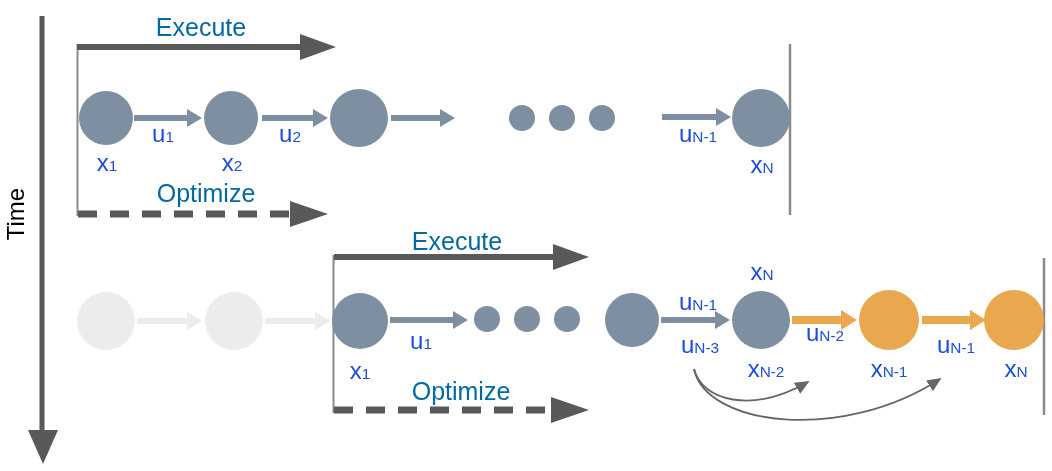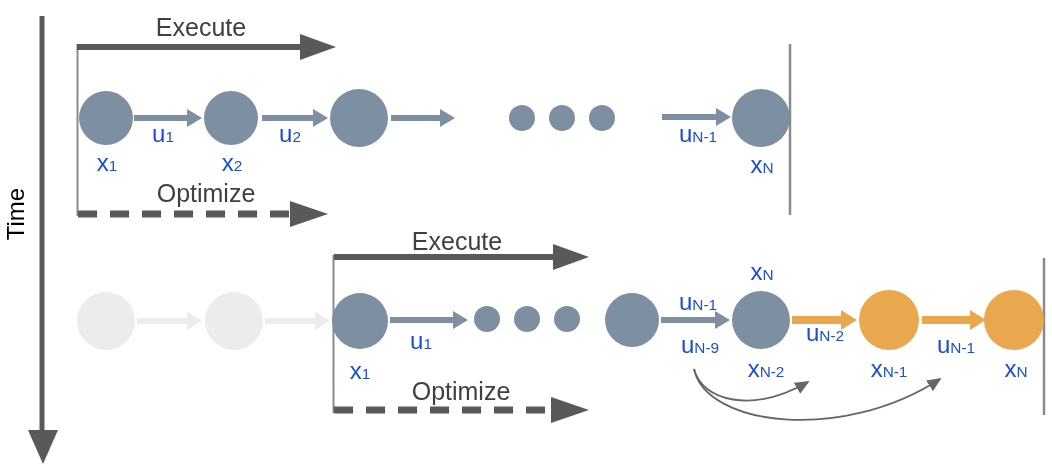--- a/index.html
+++ b/index.html
@@ -27,21 +27,21 @@
   .node.faded  { background: var(--node-faded); }
   .node.orange { background: var(--node-orange); }
 
   .lbl {
     position:absolute; transform:translateX(-50%);
     font-size:24px; line-height:1.05; white-space:nowrap; color:#1d4ed8;
   }
   .lbl .sub { font-size:0.64em; }
   .phase {
     position:absolute; transform:translateX(-50%);
-    font-size:25px; white-space:nowrap; color:#404040;
+    font-size:25px; white-space:nowrap; color:#0369a1;
   }
   .time-label {
     position:absolute; left:-14px; top:199px; width:62px; height:30px;
     text-align:center; font-size:24px; transform:rotate(-90deg);
   }
 </style>
 </head>
 <body>
 
 <div class="canvas">
@@ -157,21 +157,21 @@
   <div class="node" style="left:514px; top:306px; width:26px; height:26px;"></div>
   <div class="node" style="left:554px; top:306px; width:26px; height:26px;"></div>
   <div class="node" style="left:605px; top:293px; width:54px; height:54px;"></div>
   <div class="node" style="left:732px; top:291px; width:58px; height:58px;"></div>
   <div class="node orange" style="left:859px; top:290px; width:60px; height:60px;"></div>
   <div class="node orange" style="left:984px; top:290px; width:60px; height:60px;"></div>
 
   <div class="lbl" style="left:360px; top:358px;"><span>x</span><span class="sub">1</span></div>
   <div class="lbl" style="left:421px; top:328px;"><span>u</span><span class="sub">1</span></div>
   <div class="lbl" style="left:698px; top:289px;"><span>u</span><span class="sub">N-1</span></div>
-  <div class="lbl" style="left:700px; top:332px;"><span>u</span><span class="sub">N-9</span></div>
+  <div class="lbl" style="left:700px; top:332px;"><span>u</span><span class="sub">N-3</span></div>
   <div class="lbl" style="left:762px; top:259px;"><span>x</span><span class="sub">N</span></div>
   <div class="lbl" style="left:766px; top:356px;text-align:center;"><span>x</span><span class="sub">N-2</span></div>
   <div class="lbl" style="left:825px; top:320px;"><span>u</span><span class="sub">N-2</span></div>
   <div class="lbl" style="left:889px; top:356px;"><span>x</span><span class="sub">N-1</span></div>
   <div class="lbl" style="left:956px; top:332px;"><span>u</span><span class="sub">N-1</span></div>
   <div class="lbl" style="left:1016px; top:356px;"><span>x</span><span class="sub">N</span></div>
 
 </div>
 
 </body></html>

